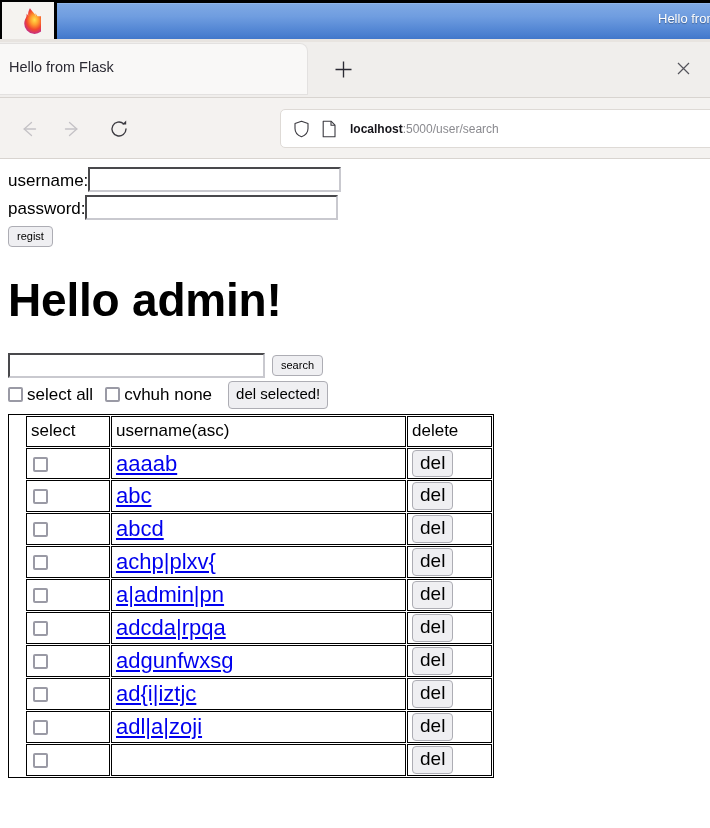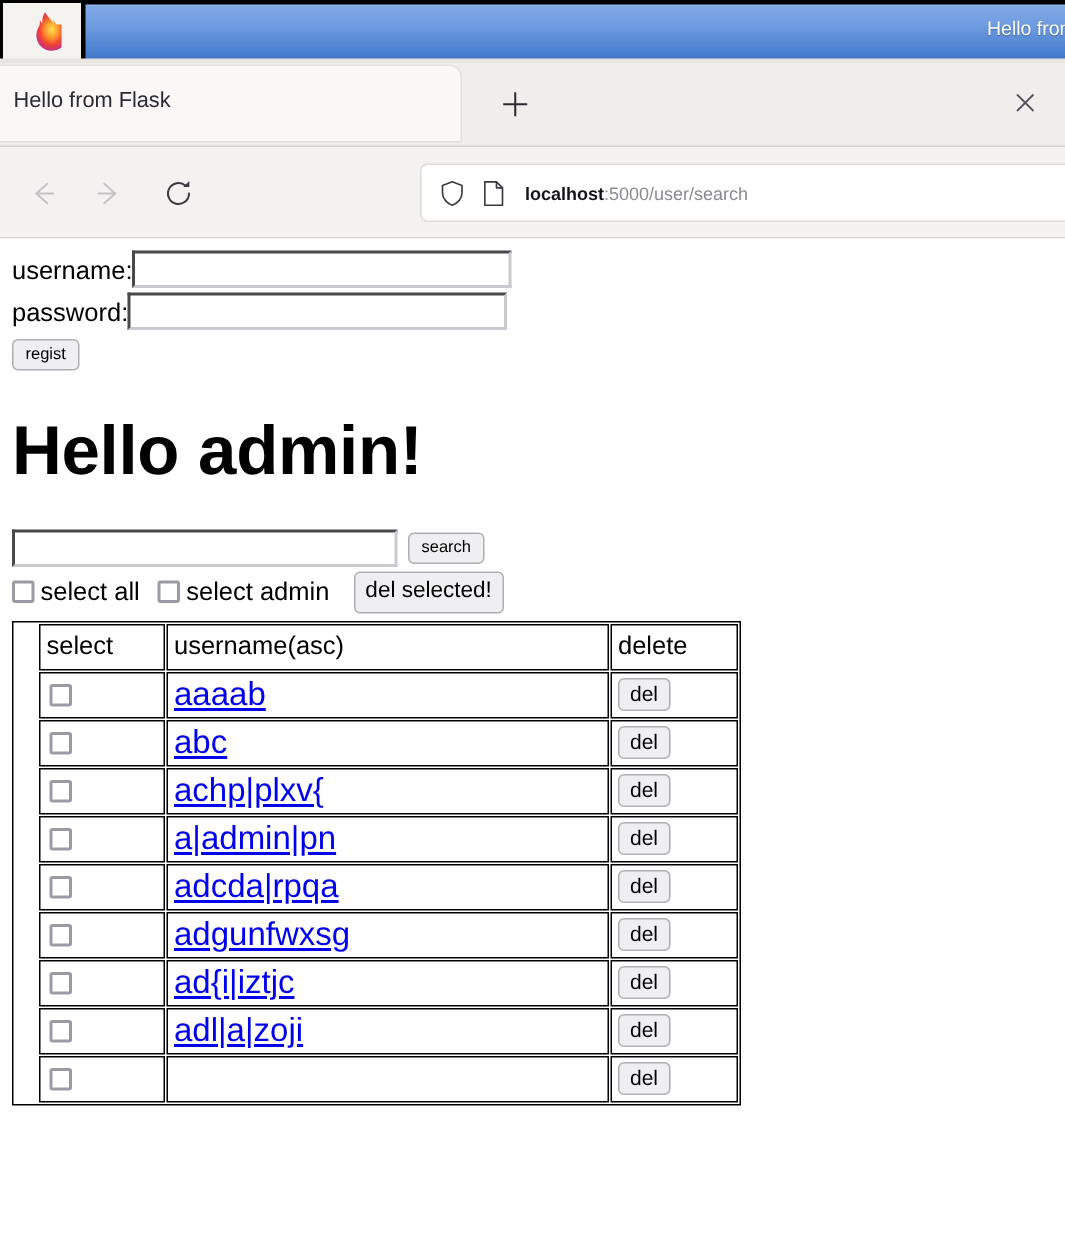--- a/index.html
+++ b/index.html
@@ -315,21 +315,21 @@
   td.cell-select .cb { margin-left: 2px; }
 
   a.user-link {
     color: #0000ee;
     text-decoration: underline;
     font-size: 22px;
     cursor: pointer;
   }
   .del-btn {
     font-family: "Liberation Sans", sans-serif;
-    font-size: 14px;
+    font-size: 19px;
     color: #000;
     background: #efeff2;
     border: 1px solid #adadb4;
     border-radius: 4px;
     padding: 2px 7px 3px 7px;
     cursor: pointer;
     line-height: 1.1;
   }
 </style>
 </head>
@@ -424,21 +424,21 @@
 
     <div class="search-row">
       <input class="search-input" type="text" placeholder="" style="">
       <button class="btn search-btn">search</button>
     </div>
 
     <div class="select-row">
       <input class="cb" type="checkbox" style="">
       <span class="lbl">select all</span>
       <input class="cb" type="checkbox" style="">
-      <span class="lbl">select admin</span>
+      <span class="lbl">cvhuh none</span>
       <button class="btn delsel-btn">del selected!</button>
     </div>
 
     <table class="user-table">
       <colgroup>
         <col class="c-select">
         <col class="c-user">
         <col class="c-del">
       </colgroup>
       <thead>
@@ -454,20 +454,25 @@
             <td><a class="user-link">aaaab</a></td>
             <td><button class="del-btn">del</button></td>
           </tr>
           <tr>
             <td class="cell-select"><input type="checkbox" class="cb" style=""></td>
             <td><a class="user-link">abc</a></td>
             <td><button class="del-btn">del</button></td>
           </tr>
           <tr>
             <td class="cell-select"><input type="checkbox" class="cb" style=""></td>
+            <td><a class="user-link">abcd</a></td>
+            <td><button class="del-btn">del</button></td>
+          </tr>
+          <tr>
+            <td class="cell-select"><input type="checkbox" class="cb" style=""></td>
             <td><a class="user-link">achp|plxv{</a></td>
             <td><button class="del-btn">del</button></td>
           </tr>
           <tr>
             <td class="cell-select"><input type="checkbox" class="cb" style=""></td>
             <td><a class="user-link">a|admin|pn</a></td>
             <td><button class="del-btn">del</button></td>
           </tr>
           <tr>
             <td class="cell-select"><input type="checkbox" class="cb" style=""></td>

